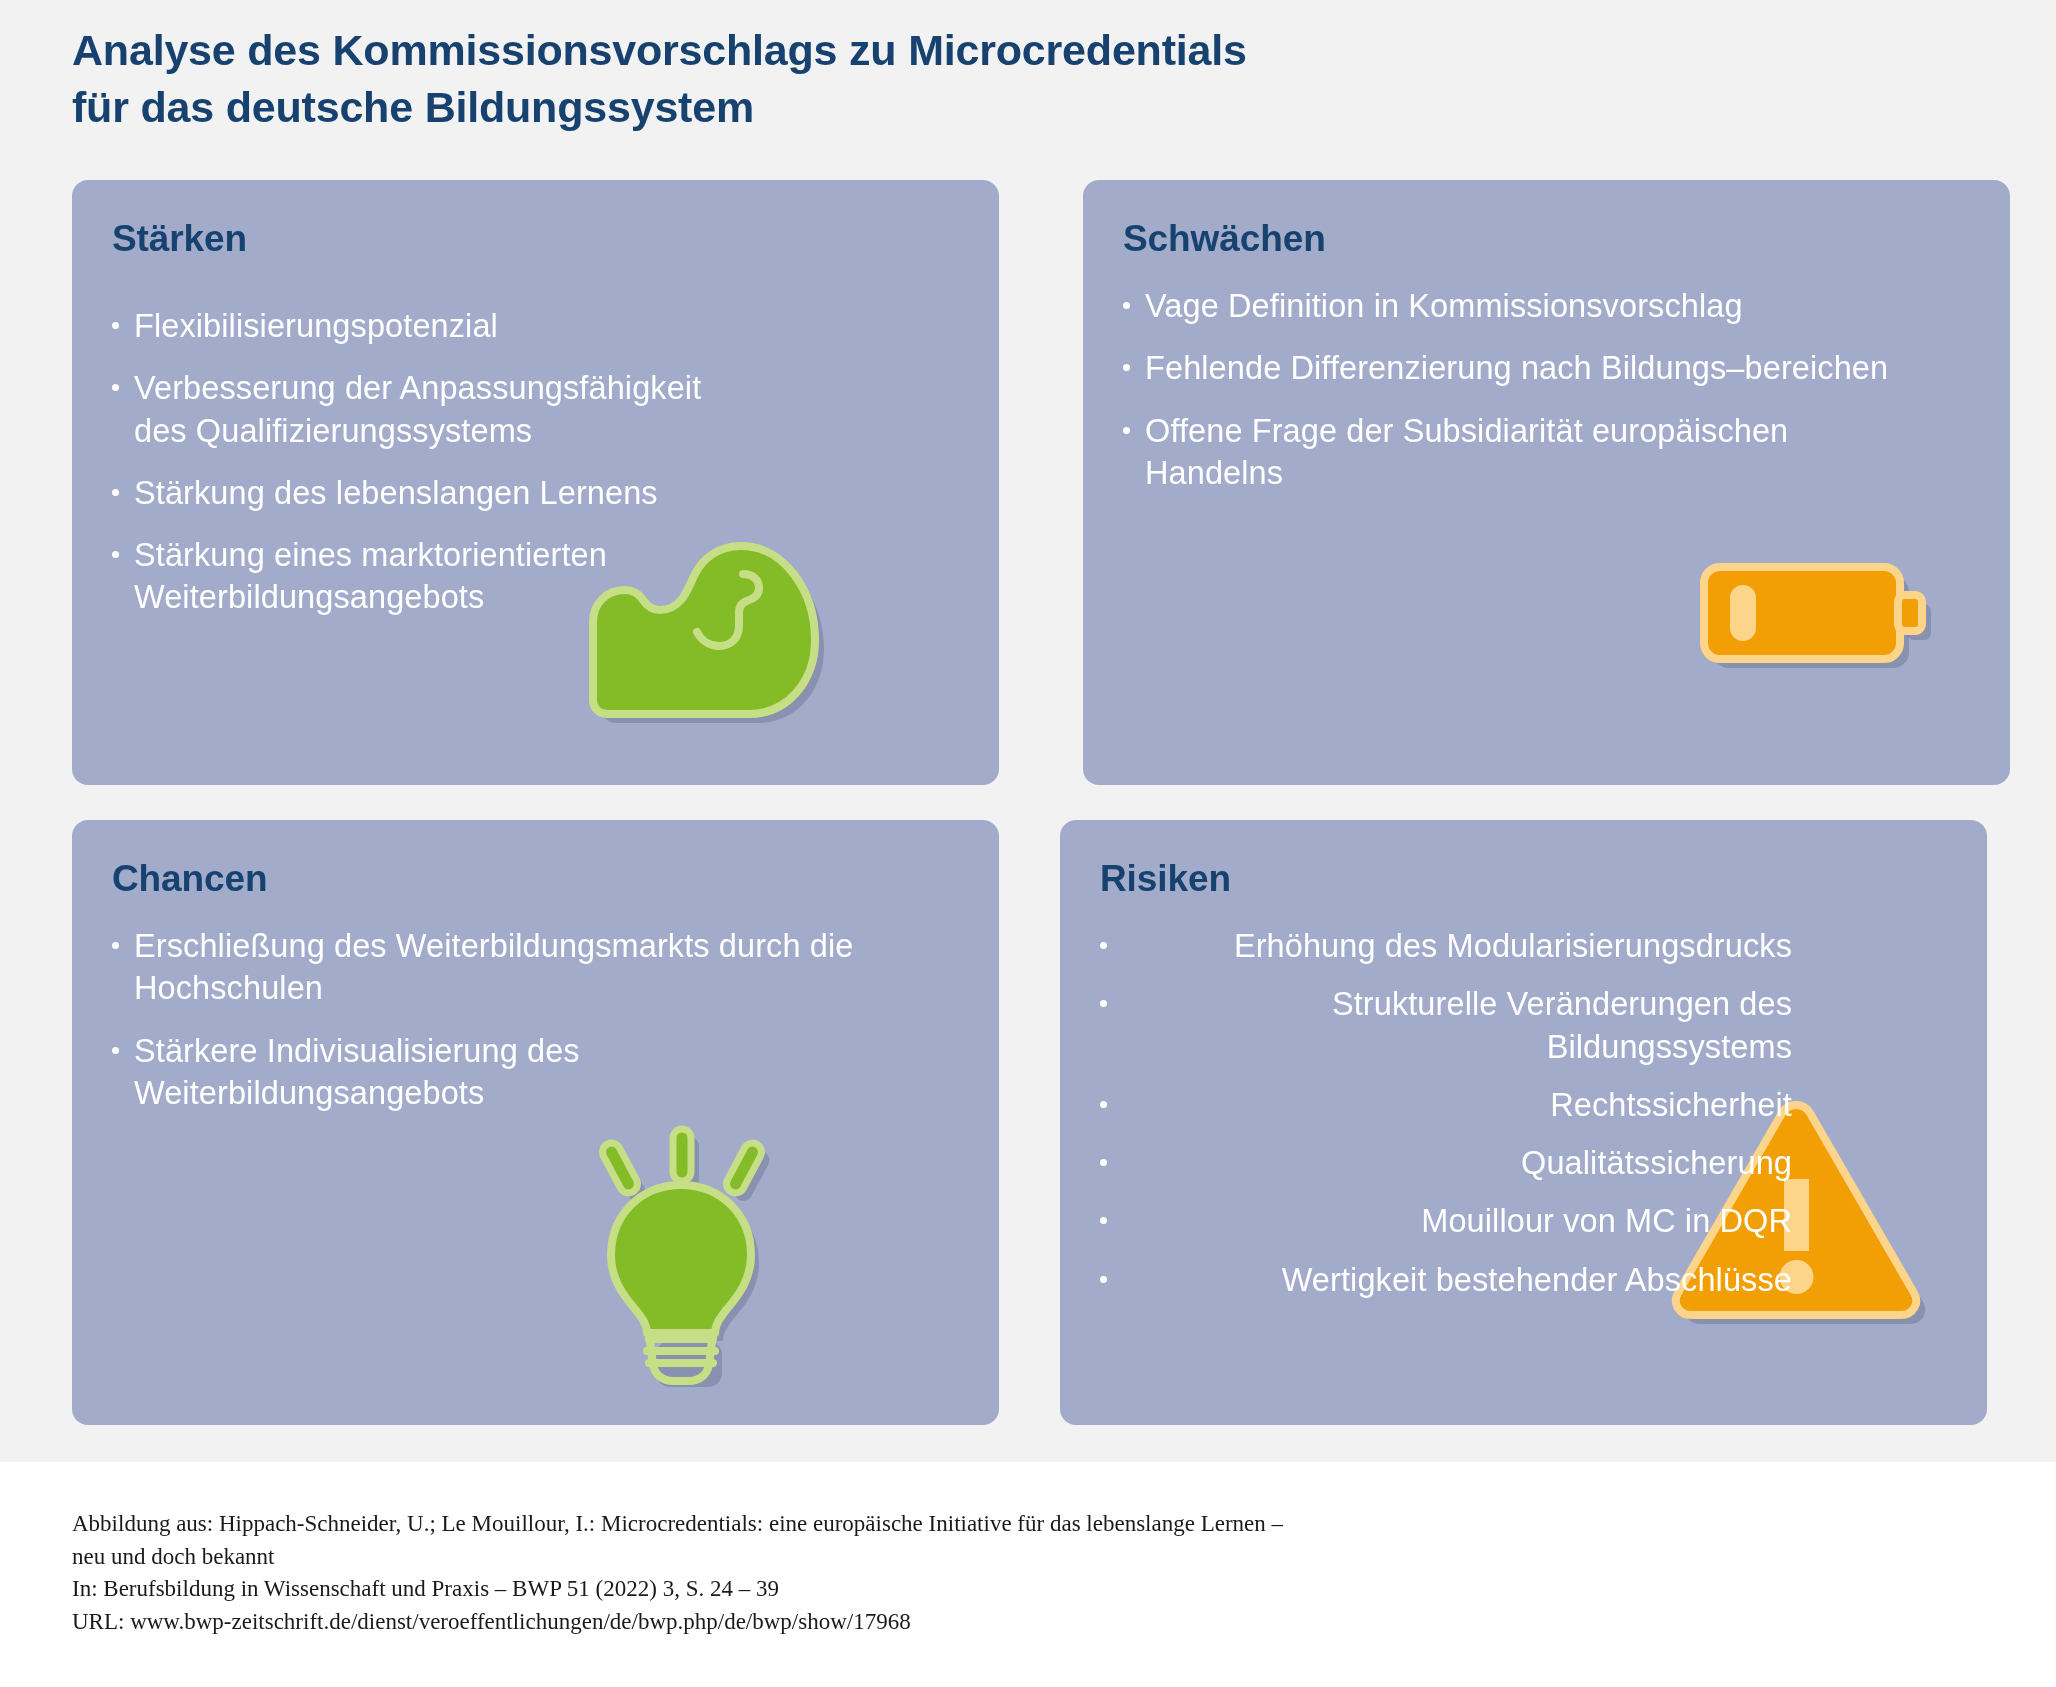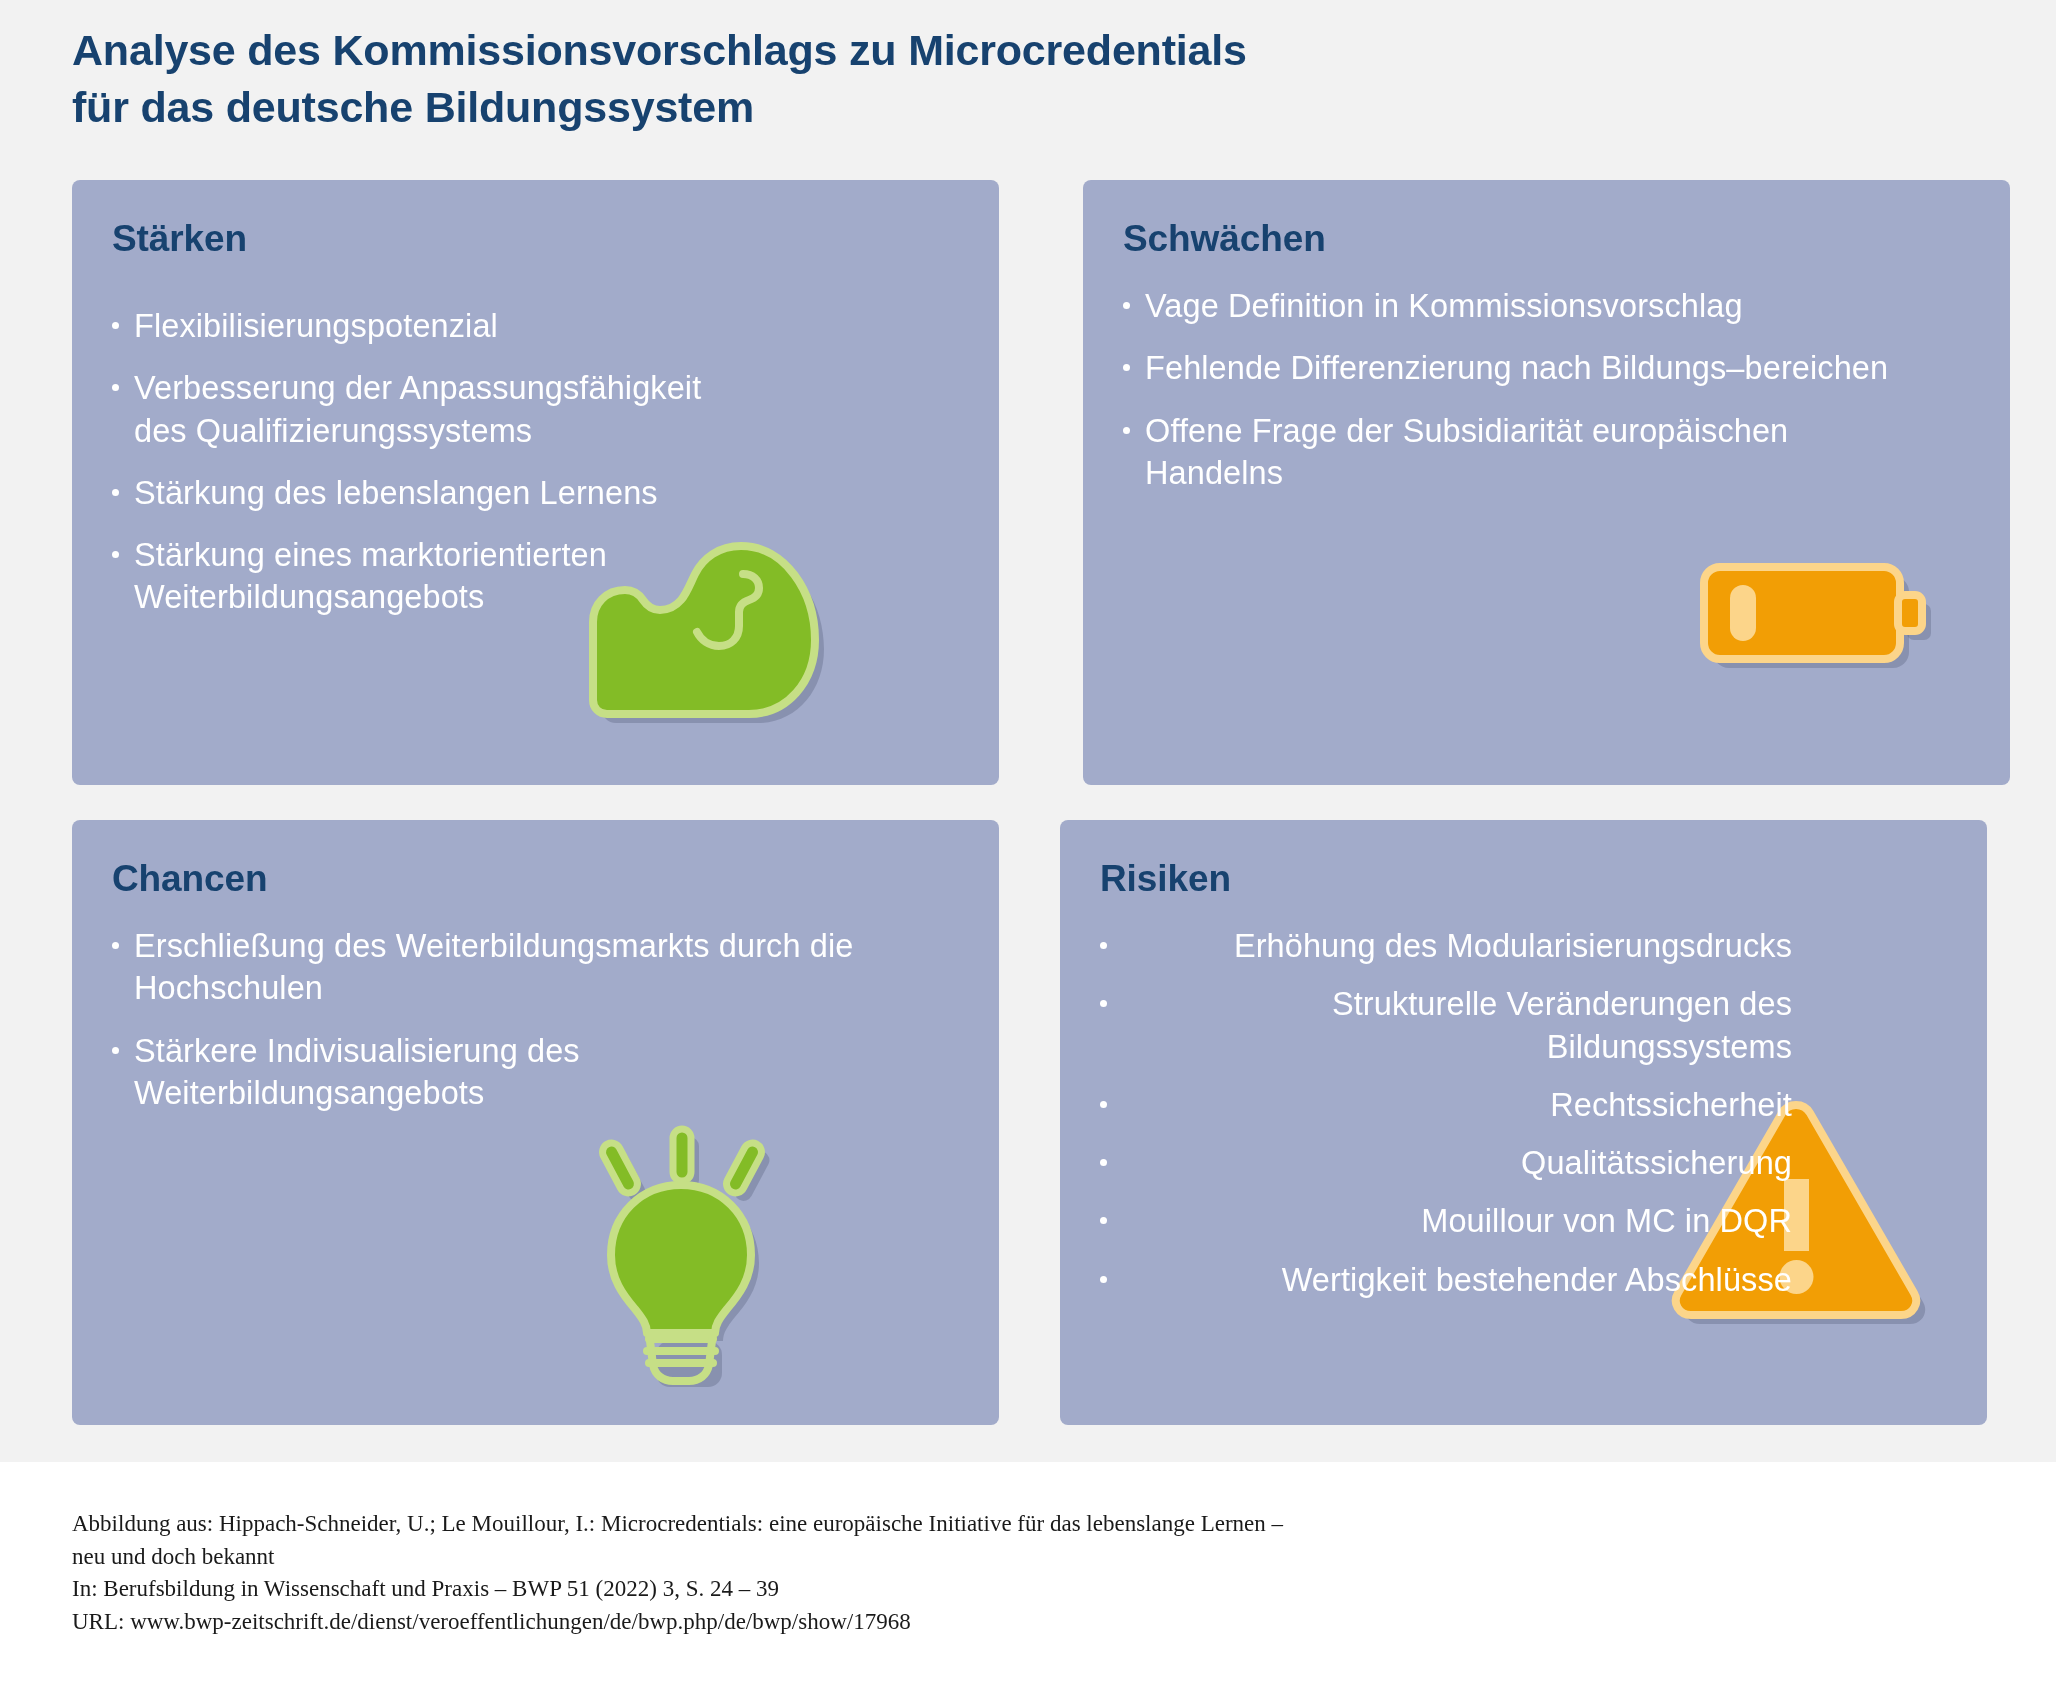--- a/index.html
+++ b/index.html
@@ -52,21 +52,21 @@
     position: absolute;
     left: 72px;
     top: 180px;
     width: 1915px;
     height: 1245px;
   }
 
   .card {
     position: absolute;
     background: #a2abca;
-    border-radius: 8px;
+    border-radius: 16px;
     box-sizing: border-box;
     overflow: hidden;
   }
   .card.q-strengths    { left: 0px;    top: 0px;   width: 927px; height: 605px; }
   .card.q-weaknesses   { left: 1011px;  top: 0px;   width: 927px; height: 605px; }
   .card.q-opportunities{ left: 0px;    top: 640px; width: 927px; height: 605px; }
   .card.q-risks        { left: 988px;  top: 640px; width: 927px; height: 605px; text-align: right; }
 
   .card-heading {
     position: absolute;

